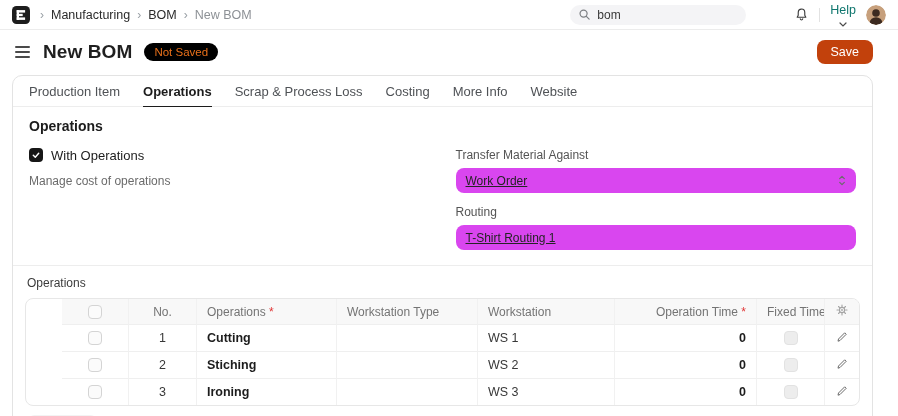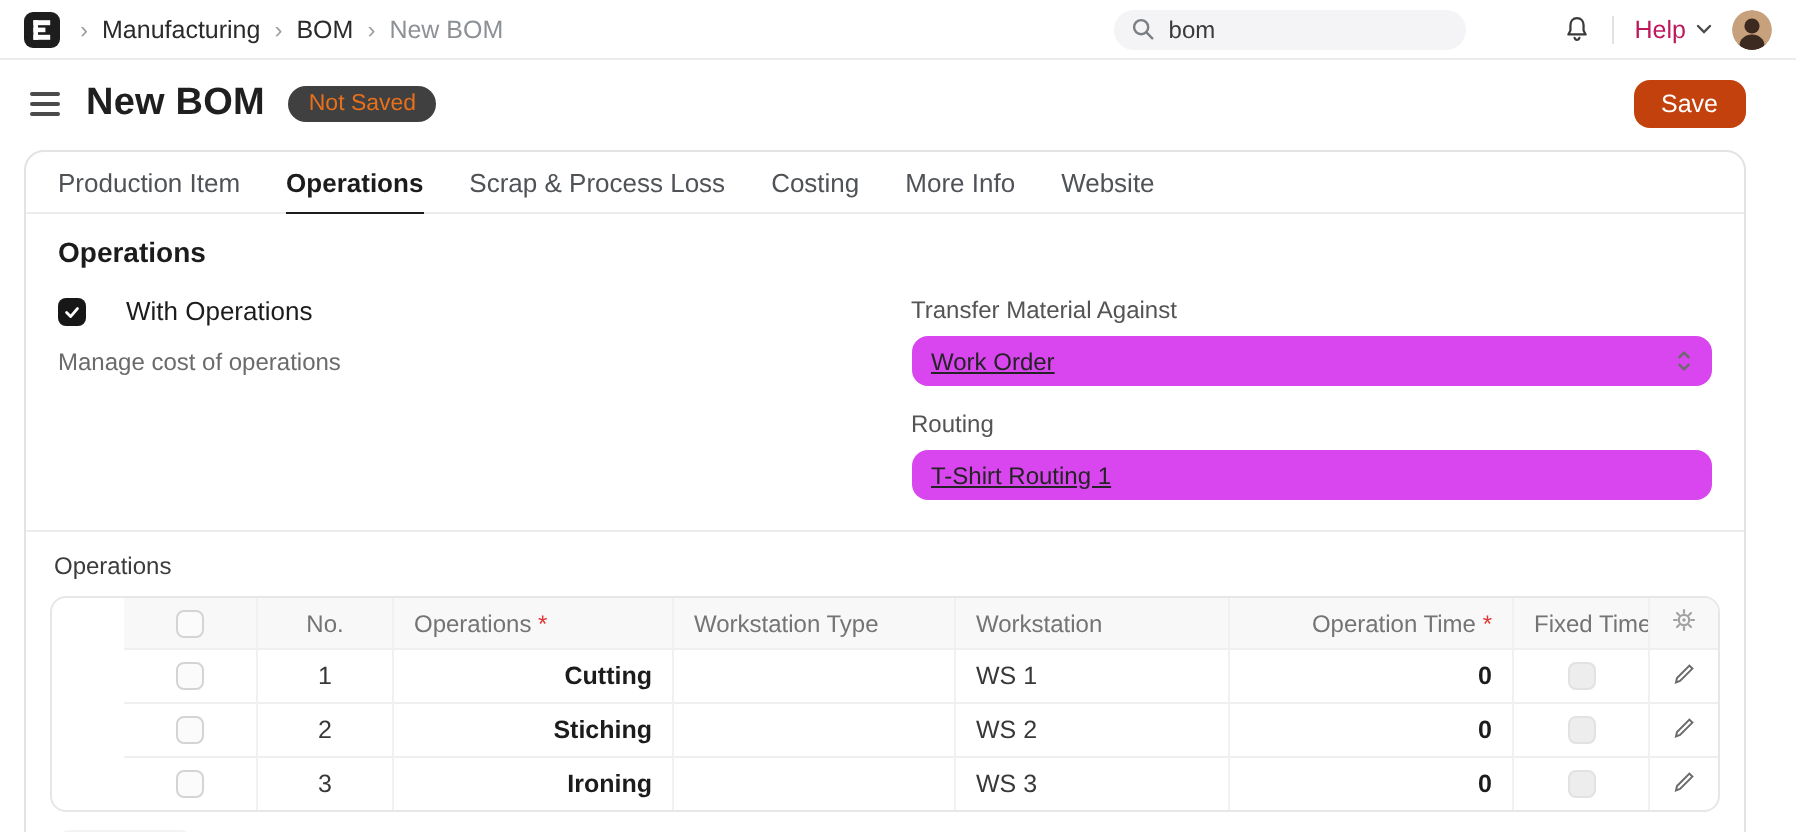--- a/index.html
+++ b/index.html
@@ -12,46 +12,46 @@
   .breadcrumb { display:flex; align-items:center; gap:7px; margin-left:10px; font-size:12.5px; }
   .crumb { color:#2b2b2b; font-weight:500; cursor:pointer; }
   .crumb.current { color:#8d9196; font-weight:400; cursor:default; }
   .crumb-sep { color:#9aa0a6; font-size:12px; }
   .search-pill { margin-left:auto; width:176px; height:20px; background:#f4f4f6; border-radius:10px;
     display:flex; align-items:center; padding:0 8px; gap:6px; }
   .search-pill input { border:none; outline:none; background:transparent; font-size:12px; color:#3a3a3a;
     width:130px; font-family:inherit; }
   .nav-right { display:flex; align-items:center; margin-left:48px; gap:10px; }
   .nav-divider { width:1px; height:14px; background:#e2e2e2; }
-  .help { display:flex; align-items:center; gap:5px; font-size:12.5px; color:#be185d; cursor:pointer; }
+  .help { display:flex; align-items:center; gap:5px; font-size:12.5px; color:#0f766e; cursor:pointer;flex-direction:column; }
   .avatar { width:20px; height:20px; border-radius:50%; overflow:hidden; cursor:pointer; display:block; }
   .icon-btn { display:flex; align-items:center; cursor:pointer; }
 
   
   .page-head { display:flex; align-items:center; height:36px; margin-top:4px; padding:0 14px 0 13px; }
   .menu-btn { display:flex; flex-direction:column; gap:3.5px; cursor:pointer; padding:2px; }
   .menu-btn span { display:block; width:15px; height:1.6px; background:#4a4a4a; border-radius:1px; }
   .page-title { font-size:19px; font-weight:700; margin-left:11px; letter-spacing:.1px; }
-  .status-badge { margin-left:12px; background:#404040; color:#e8701a; font-size:11.5px;
+  .status-badge { margin-left:12px; background:#000000; color:#e8701a; font-size:11.5px;
     padding:3px 10px; border-radius:10px; }
   .save-btn { margin-left:auto; margin-right:11px; background:#c2410c; color:#fff; border:none;
     font-size:12.5px; font-weight:500; padding:5px 14px; border-radius:8px; cursor:pointer; font-family:inherit; }
 
   
   .card { margin:5px 25px 0 12px; border:1px solid #e3e3e3; border-radius:10px; background:#fff; }
 
   .tabbar { display:flex; gap:23px; padding:0 16px; border-bottom:1px solid #ededed; height:31px; }
   .tab { font-size:13px; color:#4f5256; display:flex; align-items:center; cursor:pointer;
     border-bottom:1px solid transparent; margin-bottom:-1px; white-space:nowrap; }
   .tab.active { color:#1c1c1c; font-weight:600; border-bottom-color:#1c1c1c; }
 
   .section { padding:11px 16px 15px; }
   .section h2 { font-size:14px; font-weight:700; color:#1c1c1c; margin-bottom:14px; }
   .section-grid { display:grid; grid-template-columns:1fr 1fr; column-gap:26px; }
-  .check-row { display:flex; align-items:flex-end; gap:20px; cursor:pointer; }
+  .check-row { display:flex; align-items:flex-start; gap:8px; cursor:pointer; }
   .checkbox { width:14px; height:14px; border-radius:4px; flex:0 0 auto; }
   .checkbox.checked { background:#171717; display:flex; align-items:center; justify-content:center; }
   .check-label { font-size:13px; color:#1c1c1c; }
   .field-desc { font-size:12px; color:#6b6b6b; margin-top:11px; }
   .field { margin-bottom:12px; }
   .field-label { font-size:12px; color:#545454; margin-bottom:6px; }
   .control { height:25px; background:#d946ef; border-radius:8px; display:flex; align-items:center;
     padding:0 10px; font-size:12px; color:#242424; cursor:pointer;text-decoration:underline; }
   .control.select { justify-content:space-between; }
 
@@ -65,21 +65,21 @@
   th { background:#f8f8f8; font-weight:400; font-size:12px; color:#747474; padding:5px 10px;
     height:23px; text-align:left; white-space:nowrap; overflow:hidden; }
   td { font-size:12.5px; color:#383838; padding:4px 10px; height:27px; border-top:1px solid #efefef;
     white-space:nowrap; overflow:hidden; }
   th + th, td + td { border-left:1px solid #f1f1f1; }
   .c-center { text-align:center; }
   .c-right { text-align:right; }
   .cell-check { width:14px; height:14px; border:1px solid #d4d4d4; background:#fbfbfb; border-radius:4px;
     display:inline-block; vertical-align:middle; cursor:pointer; }
   .cell-check.disabled { background:#ededed; border-color:#e2e2e2; }
-  .op-name { font-weight:600; color:#1c1c1c;text-align:right; }
+  .op-name { font-weight:600; color:#1c1c1c; }
   .time-val { font-weight:600; color:#1c1c1c; }
   .req { color:#e03636; }
   .row-edit { cursor:pointer; display:inline-flex; }
   .add-row-btn { margin-top:9px; margin-left:2px; background:#f3f3f3; border:none; border-radius:8px;
     font-size:12px; color:#3a3a3a; padding:5px 11px; cursor:pointer; font-family:inherit; }
 </style>
 </head>
 <body>
 
 <div class="navbar">

